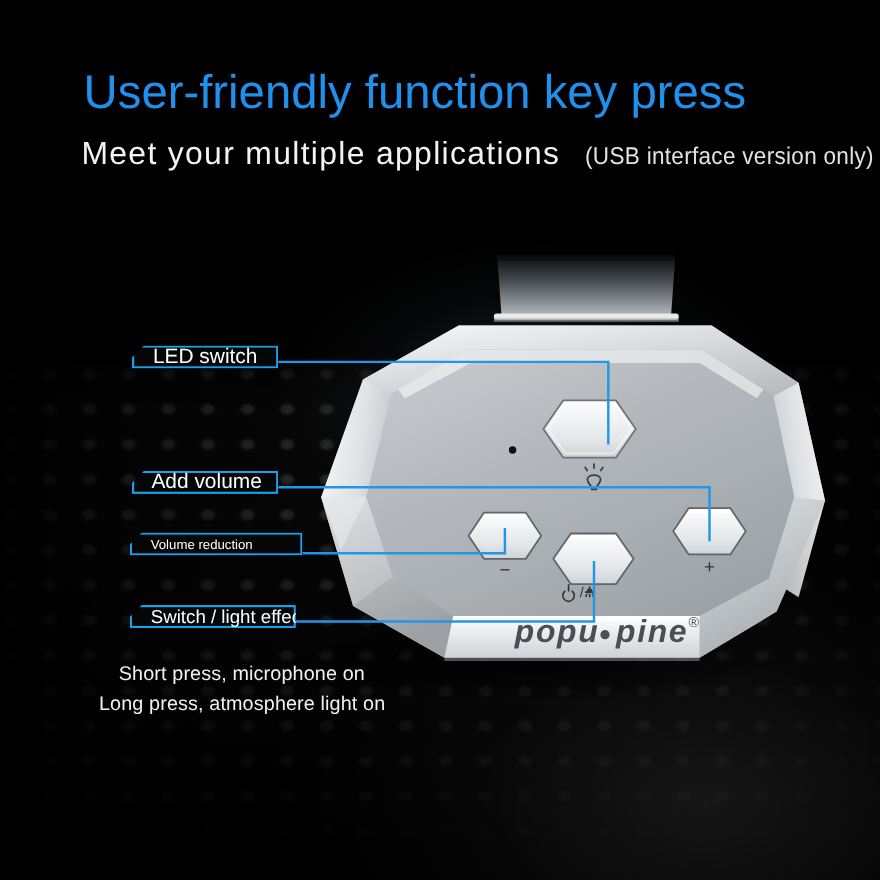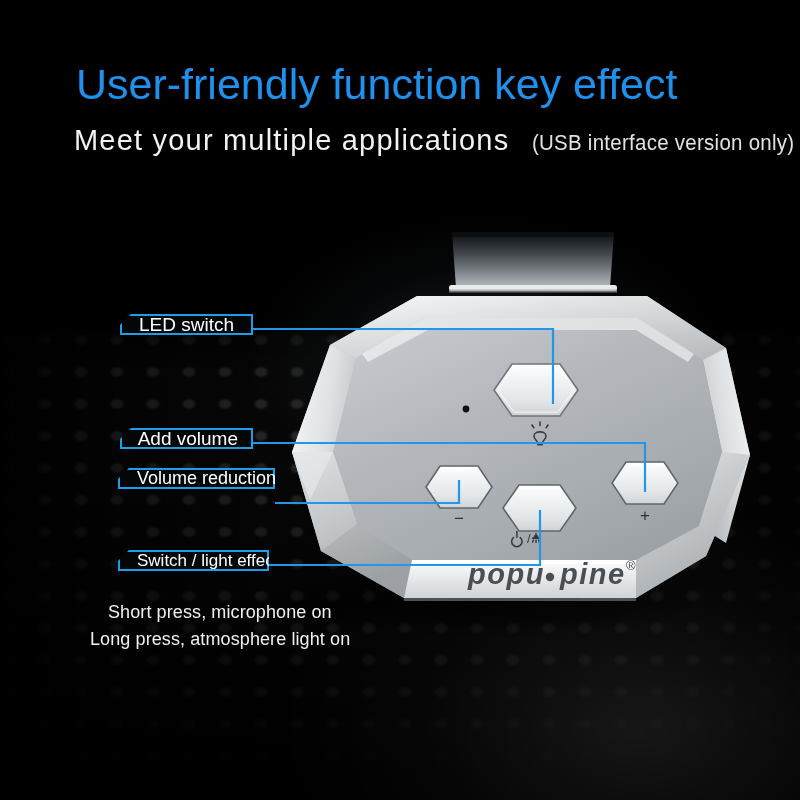--- a/index.html
+++ b/index.html
@@ -101,21 +101,21 @@
 </head>
 <body>
 
 <div id="stage">
 
   <div class="honeycomb"></div>
   <div class="honey-fade"></div>
   <div class="top-black"></div>
   <div class="glow-behind"></div>
 
-  <div class="title">User-friendly function key effect</div>
+  <div class="title">User-friendly function key press</div>
   <div class="subtitle-row">
     <span class="subtitle-main">Meet your multiple applications</span>
     <span class="subtitle-note">(USB interface version only)</span>
   </div>
 
   <svg id="device" viewBox="0 0 800 800">
     <defs>
       <linearGradient id="gBand" x1="0" y1="0" x2="0" y2="1">
         <stop offset="0%" stop-color="#0a0c0e"></stop>
         <stop offset="40%" stop-color="#43484c"></stop>
@@ -268,21 +268,21 @@
   </svg>
 
   <div class="callout" style="left:120px; top:314px; width:133px;">
     <span>LED switch</span>
   </div>
 
   <div class="callout" style="left:120px; top:428px; width:133px;justify-content:flex-end;">
     <span>Add volume</span>
   </div>
 
-  <div class="callout" style="left:118px; top:468px; width:157px; font-size:18px;">
+  <div class="callout" style="left:118px; top:484px; width:157px; font-size:12px;">
     <span>Volume reduction</span>
   </div>
 
   <div class="callout" style="left:118px; top:550px; width:151px; font-size:17px;">
     <span>Switch / light effect</span>
   </div>
 
   <div class="desc" style="left:90px; top:629px;">Long press, atmosphere light on</div>
   <div class="desc" style="left:108px; top:602px;">Short press, microphone on</div>
 

